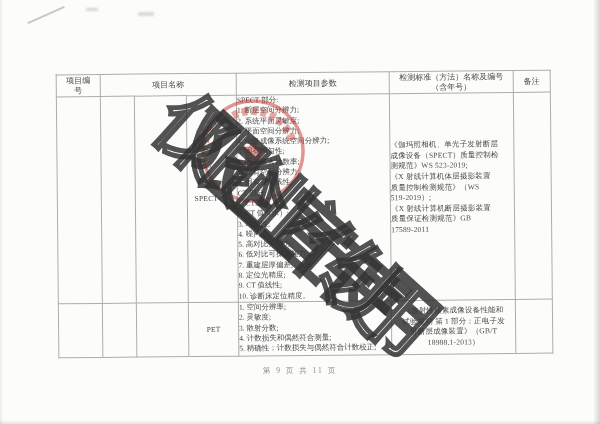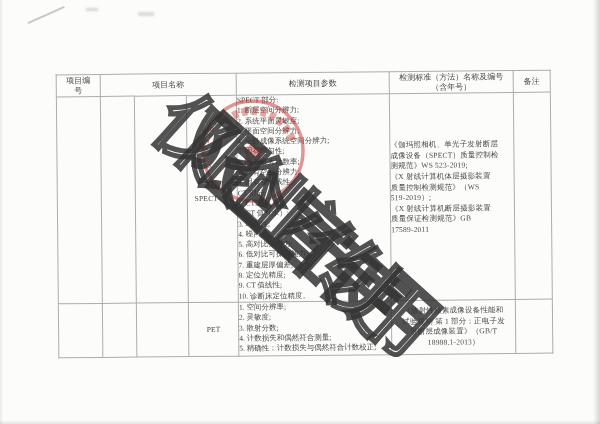--- a/index.html
+++ b/index.html
@@ -193,14 +193,15 @@
       <path fill="rgba(198,44,36,0.5)" d="M56 41 L60.2 51.4 L71.4 52.2 L62.8 59.4 L65.6 70.2 L56 64.2 L46.4 70.2 L49.2 59.4 L40.6 52.2 L51.8 51.4 Z"></path>
       <path d="M 28,26 A 42,42 0 0 1 96,48" fill="none" stroke="rgba(198,44,36,0.45)" stroke-width="8" stroke-dasharray="6 3.5"></path>
       <text font-size="8" letter-spacing="1.5" fill="rgba(190,40,30,0.75)" font-family="'DejaVu Sans Mono',monospace">
         <textPath href="#arcL">1790118756</textPath>
       </text>
     </g>
   </svg>
 
   <div class="watermark">仅限企业宣传使用</div>
 
+  <div class="footer">第 9 页 共 11 页</div>
 
 </div>
 
 </body></html>

